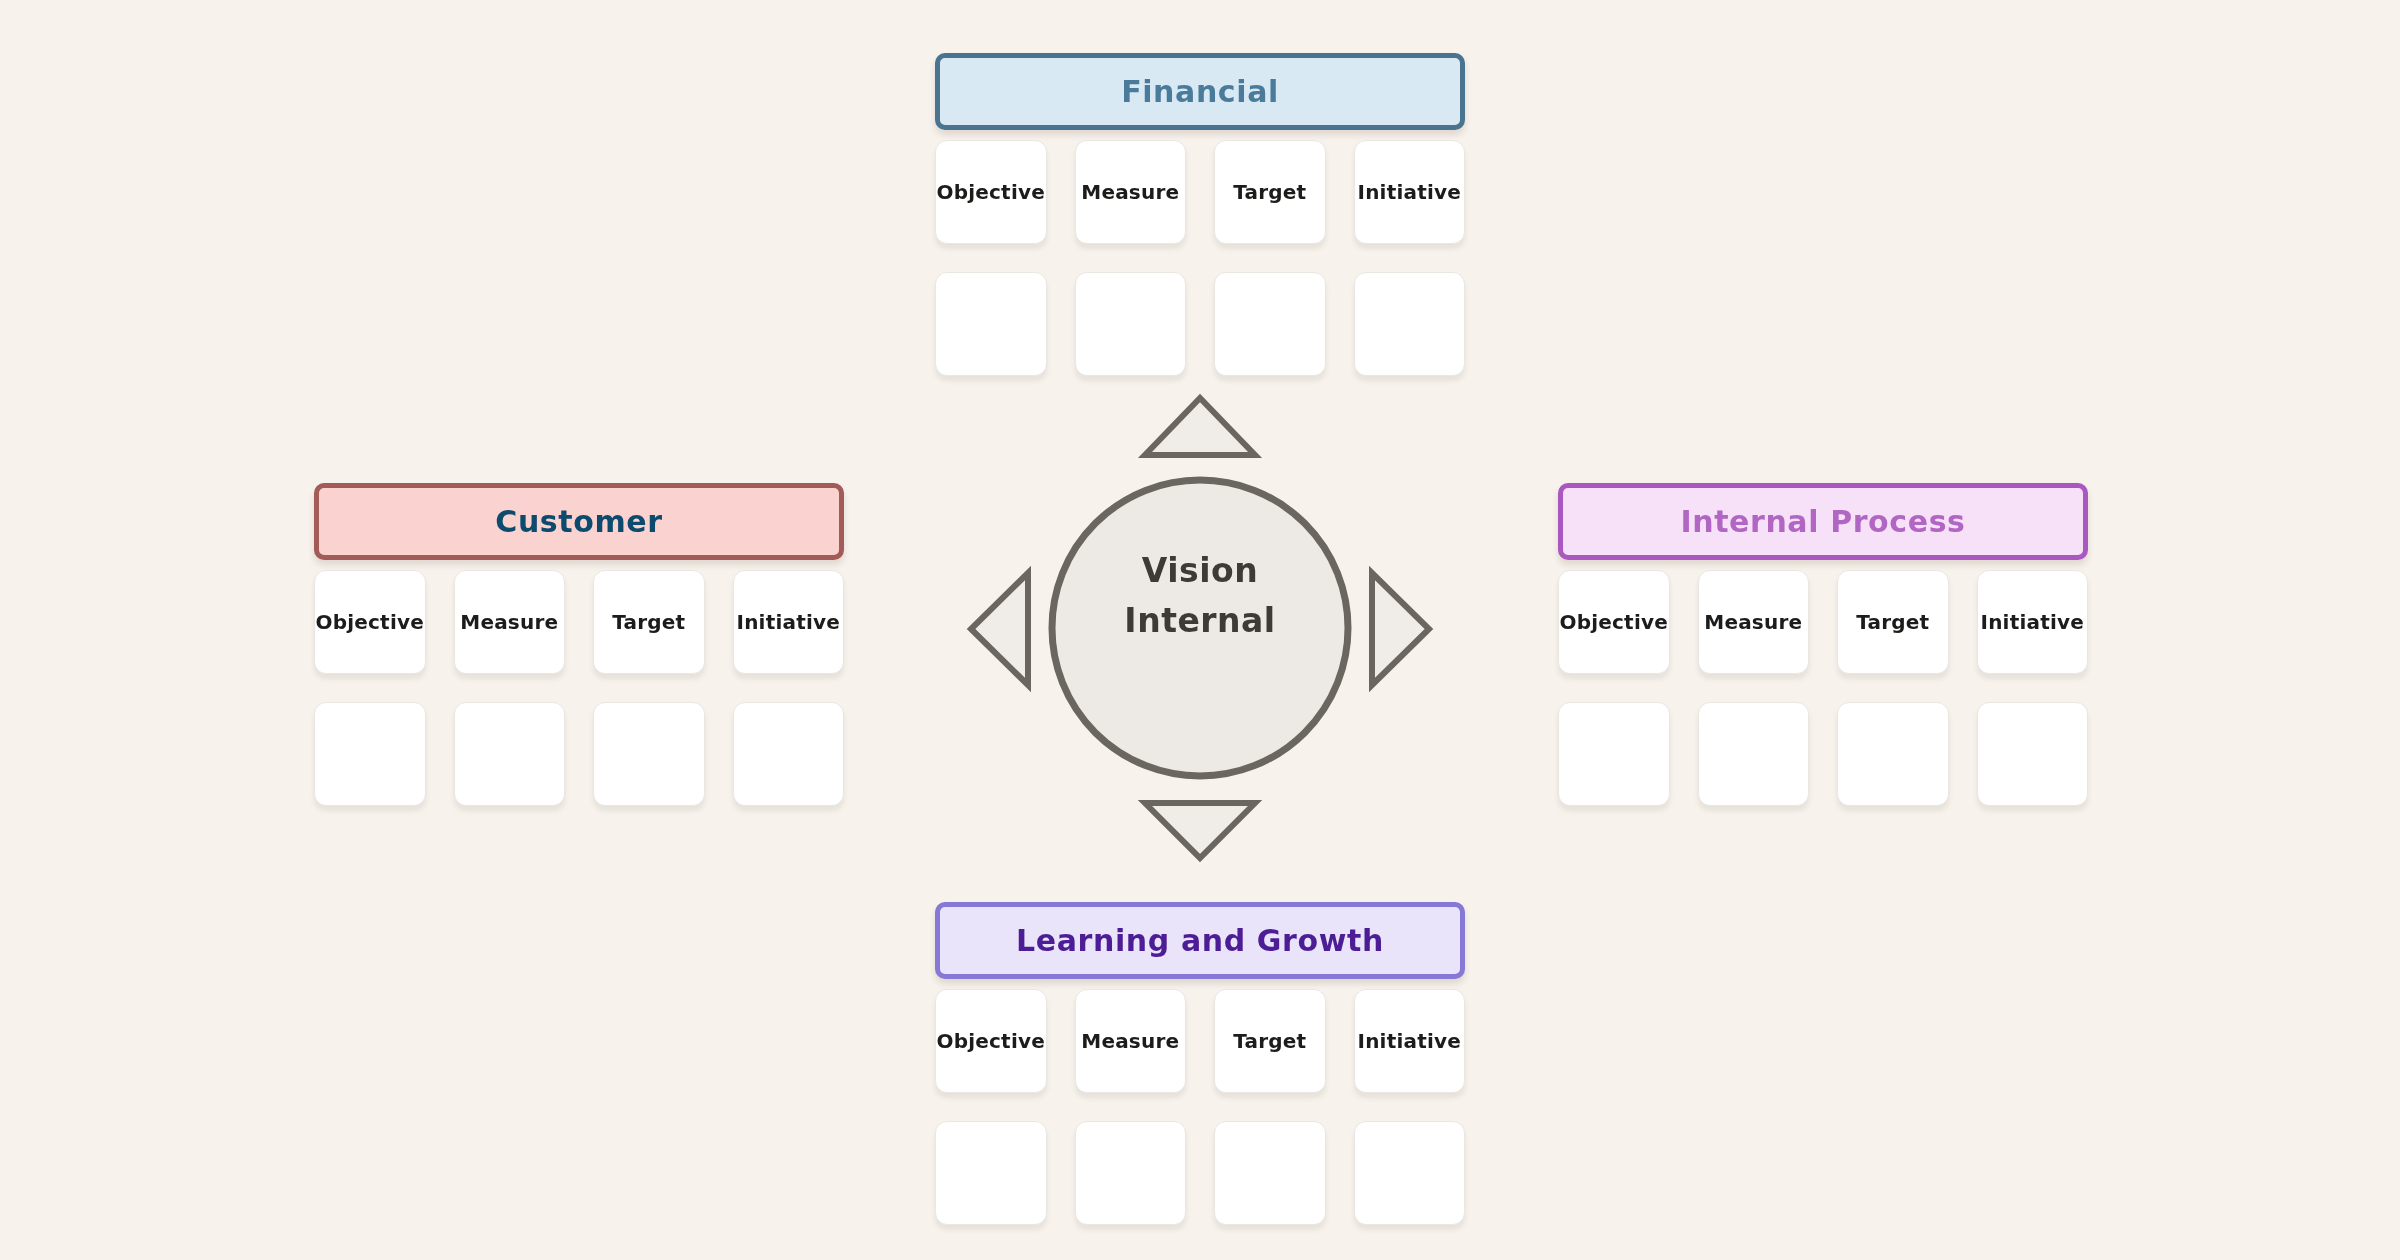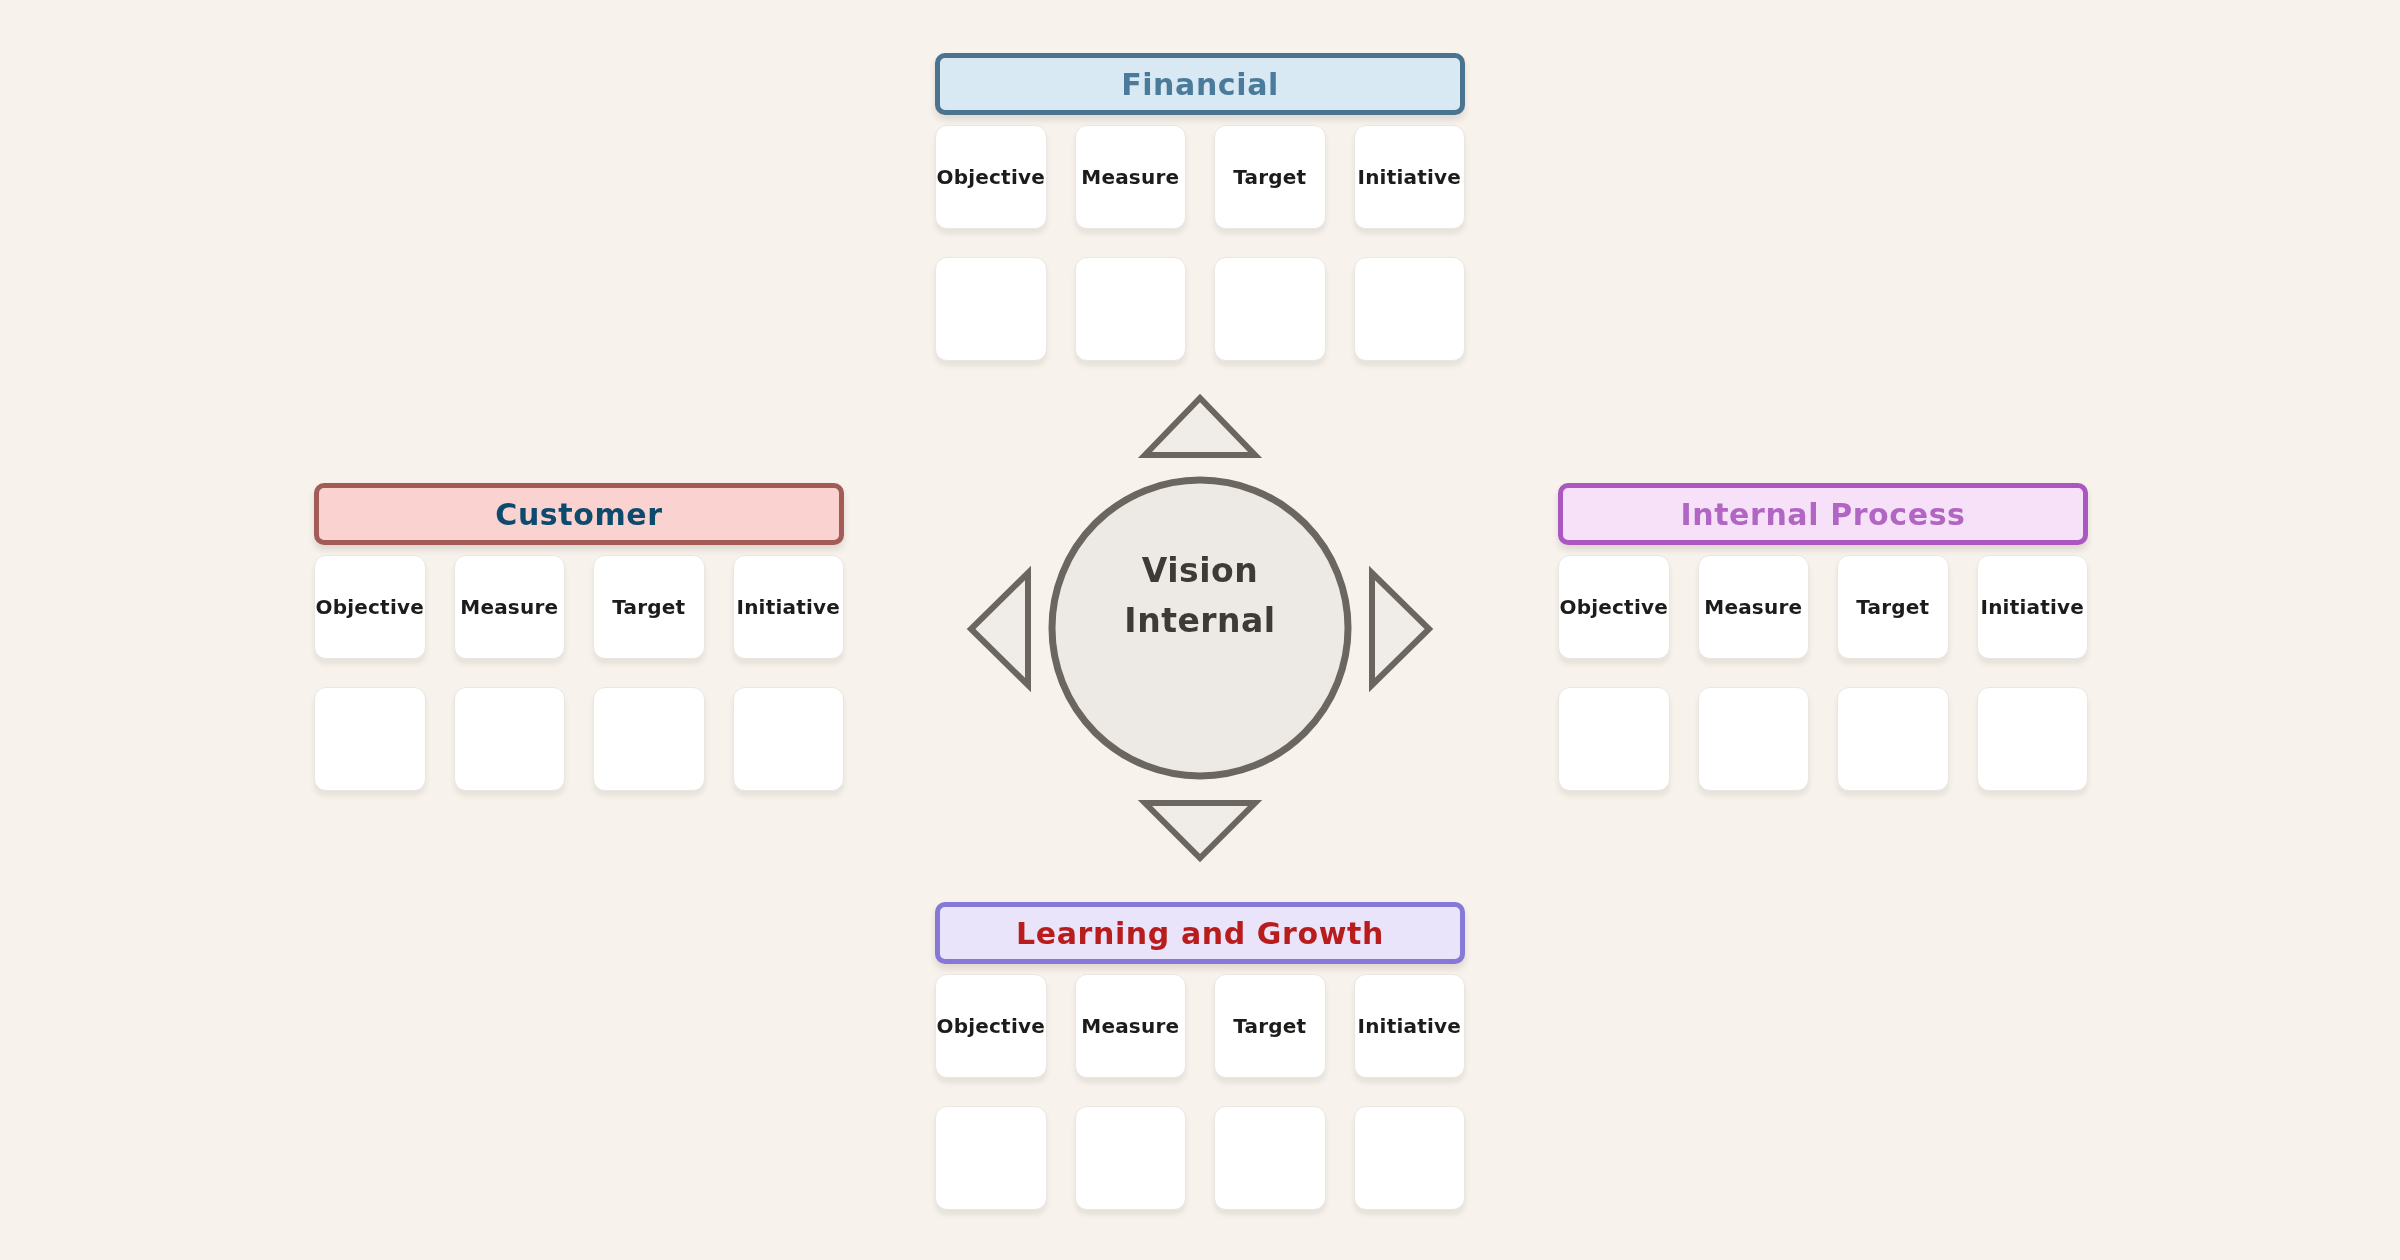--- a/index.html
+++ b/index.html
@@ -21,21 +21,21 @@
     position: absolute;
     width: 530px;
   }
   .group-financial { left: 935px; top: 53px; }
   .group-customer  { left: 314px; top: 483px; }
   .group-internal  { left: 1558px; top: 483px; }
   .group-learning  { left: 935px; top: 902px; }
 
   .phead {
     box-sizing: border-box;
-    height: 62px;
+    height: 77px;
     border: 5px solid #0c4a6e;
     border-radius: 10px;
     display: flex;
     align-items: center;
     justify-content: center;
     font-size: 30px;
     font-weight: bold;
     letter-spacing: 0.6px;
     box-shadow: 0 5px 6px rgba(120, 100, 90, 0.18);
     background: #eee;
@@ -173,21 +173,21 @@
           <span>Initiative</span>
         </div>
       <div class="cell"></div>
       <div class="cell"></div>
       <div class="cell"></div>
       <div class="cell"></div>
     </div>
   </section>
 
   <section class="group group-learning">
-    <header class="phead" style="background-color: rgb(233, 228, 249); border-color: rgb(133, 120, 214); color: #b91c1c;">
+    <header class="phead" style="background-color: rgb(233, 228, 249); border-color: rgb(133, 120, 214); color: #4c1d95;">
       <span>Learning and Growth</span>
     </header>
     <div class="cells">
       <div class="cell">
           <span>Objective</span>
         </div>
       <div class="cell">
           <span>Measure</span>
         </div>
       <div class="cell">

